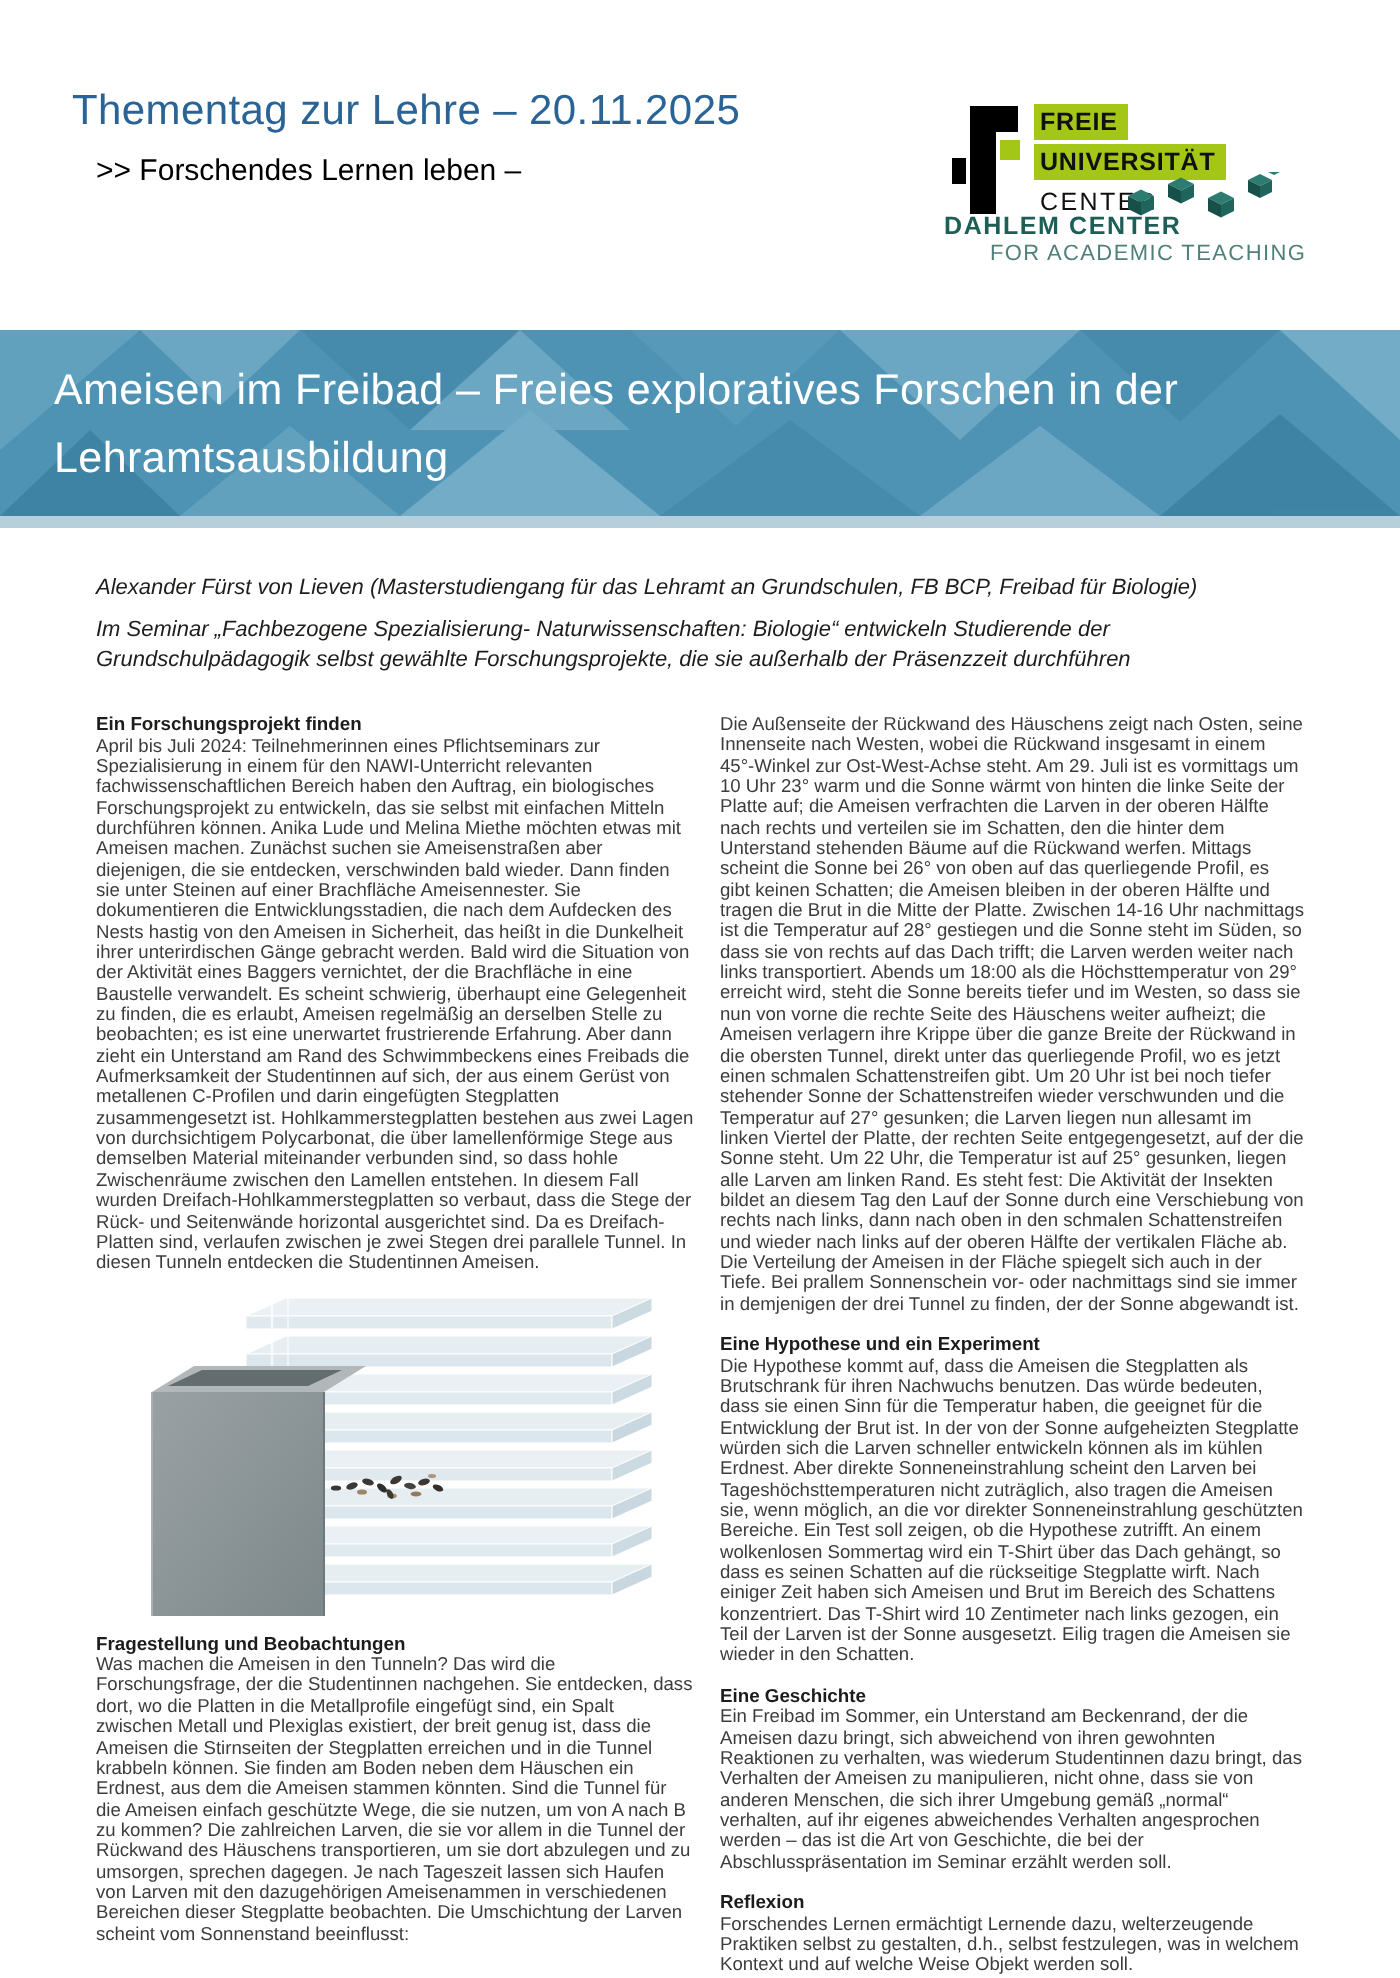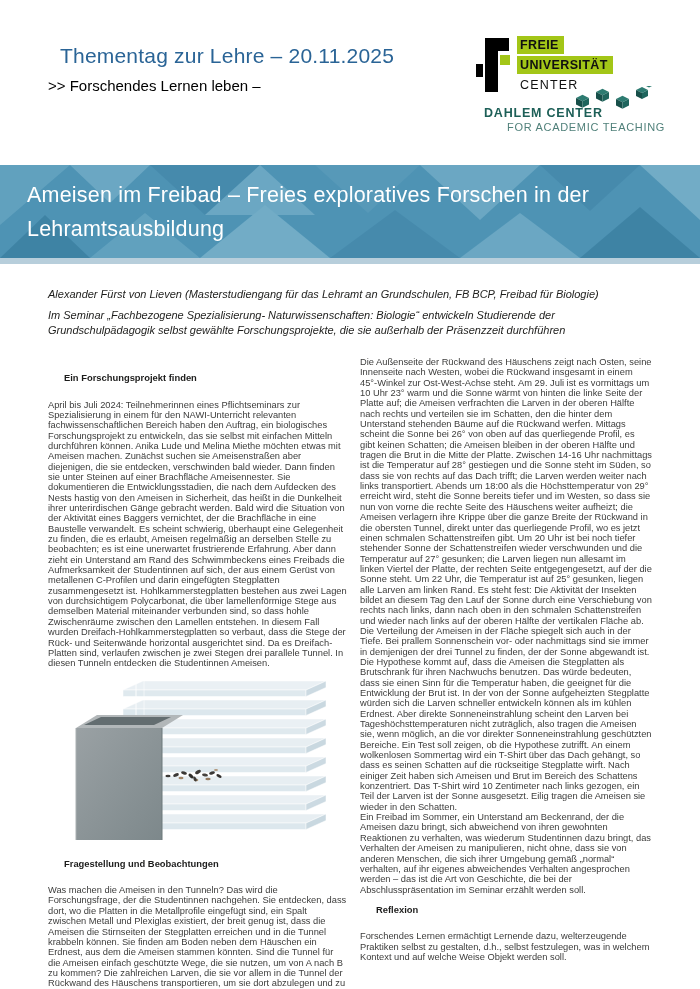--- a/index.html
+++ b/index.html
@@ -1,32 +1,32 @@
 <!DOCTYPE html>
 <html><head>
 <meta charset="utf-8">
 <style>
   html,body{margin:0;padding:0;background:#e8e8e8;}
   .page{position:relative;width:700px;height:989px;background:#ffffff;margin:0 auto;overflow:hidden;
         font-family:"Liberation Sans","DejaVu Sans",sans-serif;}
 
   
   .header{position:relative;height:165px;background:#fff;}
-  .header-title{position:absolute;left:60px;top:44px;font-size:21px;color:#2a6496;letter-spacing:0.2px;}
+  .header-title{position:absolute;left:36px;top:44px;font-size:21px;color:#2a6496;letter-spacing:0.2px;}
   .header-sub{position:absolute;left:48px;top:76px;font-size:15px;color:#000000;line-height:20px;}
   .header-sub .indent{padding-left:19px;display:block;}
 
-  .fu-logo{position:absolute;left:476px;top:36px;display:flex;align-items:flex-end;}
+  .fu-logo{position:absolute;left:476px;top:52px;display:flex;align-items:center;}
   .fu-mark{width:38px;height:54px;margin-right:3px;}
   .fu-lines{display:flex;flex-direction:column;}
   .fu-box{background:#a3c617;color:#101010;font-weight:bold;font-size:12.5px;
           padding:2px 5px 2px 3px;letter-spacing:0.4px;width:max-content;margin-bottom:2px;}
   .fu-berlin{color:#101010;font-size:12.5px;letter-spacing:1.2px;padding:2px 0 0 3px;}
 
-  .dahlem{position:absolute;left:482px;top:86px;width:180px;height:50px;}
+  .dahlem{position:absolute;left:470px;top:86px;width:180px;height:50px;}
   .dahlem-cubes{position:absolute;left:94px;top:0;width:76px;height:26px;}
   .dahlem-l1{position:absolute;left:2px;top:20px;font-size:12.5px;font-weight:bold;
              color:#1d5f57;letter-spacing:0.8px;white-space:nowrap;}
   .dahlem-l2{position:absolute;left:25px;top:35px;font-size:11px;color:#50807a;
              letter-spacing:0.7px;white-space:nowrap;}
 
   
   .banner{position:relative;height:93px;background:#4e93b4;overflow:hidden;}
   .banner svg{position:absolute;left:0;top:0;width:100%;height:100%;}
   .banner-title{position:absolute;left:27px;top:13px;max-width:600px;color:#ffffff;
@@ -35,21 +35,21 @@
 
   
   .content{padding:0 48px;}
   .author{margin-top:24px;font-style:italic;font-size:11px;color:#1d1d1b;}
   .seminar{margin-top:8px;font-style:italic;font-size:11px;line-height:14.5px;
            color:#1d1d1b;max-width:648px;}
 
   
   .columns{margin-top:20px;display:flex;gap:13px;}
   .col{width:299.5px;font-size:9.3px;line-height:10.35px;color:#3c3c3b;}
-  .col h4{font-size:9.4px;line-height:10.6px;margin:16px;color:#1c1c1b;}
+  .col h4{font-size:9.4px;line-height:10.6px;margin:0;color:#1c1c1b;}
   .col h4.mt{margin-top:10px;}
   .col p{margin:0;}
   .illus{margin:7px 0 6px;width:299px;height:167px;}
   .illus svg{width:100%;height:100%;display:block;}
 </style>
 </head>
 <body>
 
 <div class="page">
 
@@ -222,22 +222,24 @@
         </div>
 
         <h4>Fragestellung und Beobachtungen</h4>
         <p>Was machen die Ameisen in den Tunneln? Das wird die Forschungsfrage, der die Studentinnen nachgehen. Sie entdecken, dass dort, wo die Platten in die Metallprofile eingefügt sind, ein Spalt zwischen Metall und Plexiglas existiert, der breit genug ist, dass die Ameisen die Stirnseiten der Stegplatten erreichen und in die Tunnel krabbeln können. Sie finden am Boden neben dem Häuschen ein Erdnest, aus dem die Ameisen stammen könnten. Sind die Tunnel für die Ameisen einfach geschützte Wege, die sie nutzen, um von A nach B zu kommen? Die zahlreichen Larven, die sie vor allem in die Tunnel der Rückwand des Häuschens transportieren, um sie dort abzulegen und zu umsorgen, sprechen dagegen. Je nach Tageszeit lassen sich Haufen von Larven mit den dazugehörigen Ameisenammen in verschiedenen Bereichen dieser Stegplatte beobachten. Die Umschichtung der Larven scheint vom Sonnenstand beeinflusst:</p>
       </div>
 
       <div class="col">
         <p>Die Außenseite der Rückwand des Häuschens zeigt nach Osten, seine Innenseite nach Westen, wobei die Rückwand insgesamt in einem 45°-Winkel zur Ost-West-Achse steht. Am 29. Juli ist es vormittags um 10 Uhr 23° warm und die Sonne wärmt von hinten die linke Seite der Platte auf; die Ameisen verfrachten die Larven in der oberen Hälfte nach rechts und verteilen sie im Schatten, den die hinter dem Unterstand stehenden Bäume auf die Rückwand werfen. Mittags scheint die Sonne bei 26° von oben auf das querliegende Profil, es gibt keinen Schatten; die Ameisen bleiben in der oberen Hälfte und tragen die Brut in die Mitte der Platte. Zwischen 14-16 Uhr nachmittags ist die Temperatur auf 28° gestiegen und die Sonne steht im Süden, so dass sie von rechts auf das Dach trifft; die Larven werden weiter nach links transportiert. Abends um 18:00 als die Höchsttemperatur von 29° erreicht wird, steht die Sonne bereits tiefer und im Westen, so dass sie nun von vorne die rechte Seite des Häuschens weiter aufheizt; die Ameisen verlagern ihre Krippe über die ganze Breite der Rückwand in die obersten Tunnel, direkt unter das querliegende Profil, wo es jetzt einen schmalen Schattenstreifen gibt. Um 20 Uhr ist bei noch tiefer stehender Sonne der Schattenstreifen wieder verschwunden und die Temperatur auf 27° gesunken; die Larven liegen nun allesamt im linken Viertel der Platte, der rechten Seite entgegengesetzt, auf der die Sonne steht. Um 22 Uhr, die Temperatur ist auf 25° gesunken, liegen alle Larven am linken Rand. Es steht fest: Die Aktivität der Insekten bildet an diesem Tag den Lauf der Sonne durch eine Verschiebung von rechts nach links, dann nach oben in den schmalen Schattenstreifen und wieder nach links auf der oberen Hälfte der vertikalen Fläche ab.</p>
         <p>Die Verteilung der Ameisen in der Fläche spiegelt sich auch in der Tiefe. Bei prallem Sonnenschein vor- oder nachmittags sind sie immer in demjenigen der drei Tunnel zu finden, der der Sonne abgewandt ist.</p>
 
+        <h4 class="mt">Eine Hypothese und ein Experiment</h4>
         <p>Die Hypothese kommt auf, dass die Ameisen die Stegplatten als Brutschrank für ihren Nachwuchs benutzen. Das würde bedeuten, dass sie einen Sinn für die Temperatur haben, die geeignet für die Entwicklung der Brut ist. In der von der Sonne aufgeheizten Stegplatte würden sich die Larven schneller entwickeln können als im kühlen Erdnest. Aber direkte Sonneneinstrahlung scheint den Larven bei Tageshöchsttemperaturen nicht zuträglich, also tragen die Ameisen sie, wenn möglich, an die vor direkter Sonneneinstrahlung geschützten Bereiche. Ein Test soll zeigen, ob die Hypothese zutrifft. An einem wolkenlosen Sommertag wird ein T-Shirt über das Dach gehängt, so dass es seinen Schatten auf die rückseitige Stegplatte wirft. Nach einiger Zeit haben sich Ameisen und Brut im Bereich des Schattens konzentriert. Das T-Shirt wird 10 Zentimeter nach links gezogen, ein Teil der Larven ist der Sonne ausgesetzt. Eilig tragen die Ameisen sie wieder in den Schatten.</p>
 
+        <h4 class="mt">Eine Geschichte</h4>
         <p>Ein Freibad im Sommer, ein Unterstand am Beckenrand, der die Ameisen dazu bringt, sich abweichend von ihren gewohnten Reaktionen zu verhalten, was wiederum Studentinnen dazu bringt, das Verhalten der Ameisen zu manipulieren, nicht ohne, dass sie von anderen Menschen, die sich ihrer Umgebung gemäß „normal“ verhalten, auf ihr eigenes abweichendes Verhalten angesprochen werden – das ist die Art von Geschichte, die bei der Abschlusspräsentation im Seminar erzählt werden soll.</p>
 
         <h4 class="mt">Reflexion</h4>
         <p>Forschendes Lernen ermächtigt Lernende dazu, welterzeugende Praktiken selbst zu gestalten, d.h., selbst festzulegen, was in welchem Kontext und auf welche Weise Objekt werden soll.</p>
       </div>
 
     </div>
   </div>
 </div>
 

